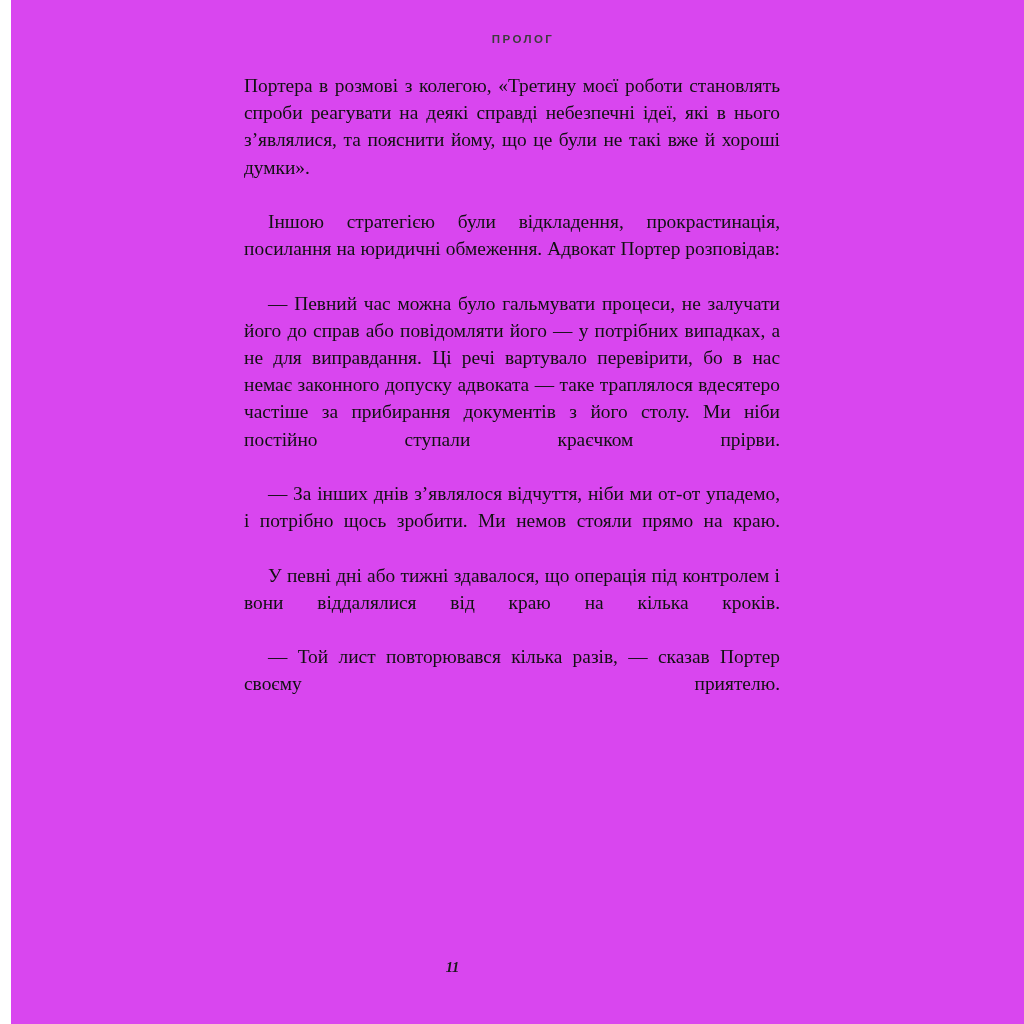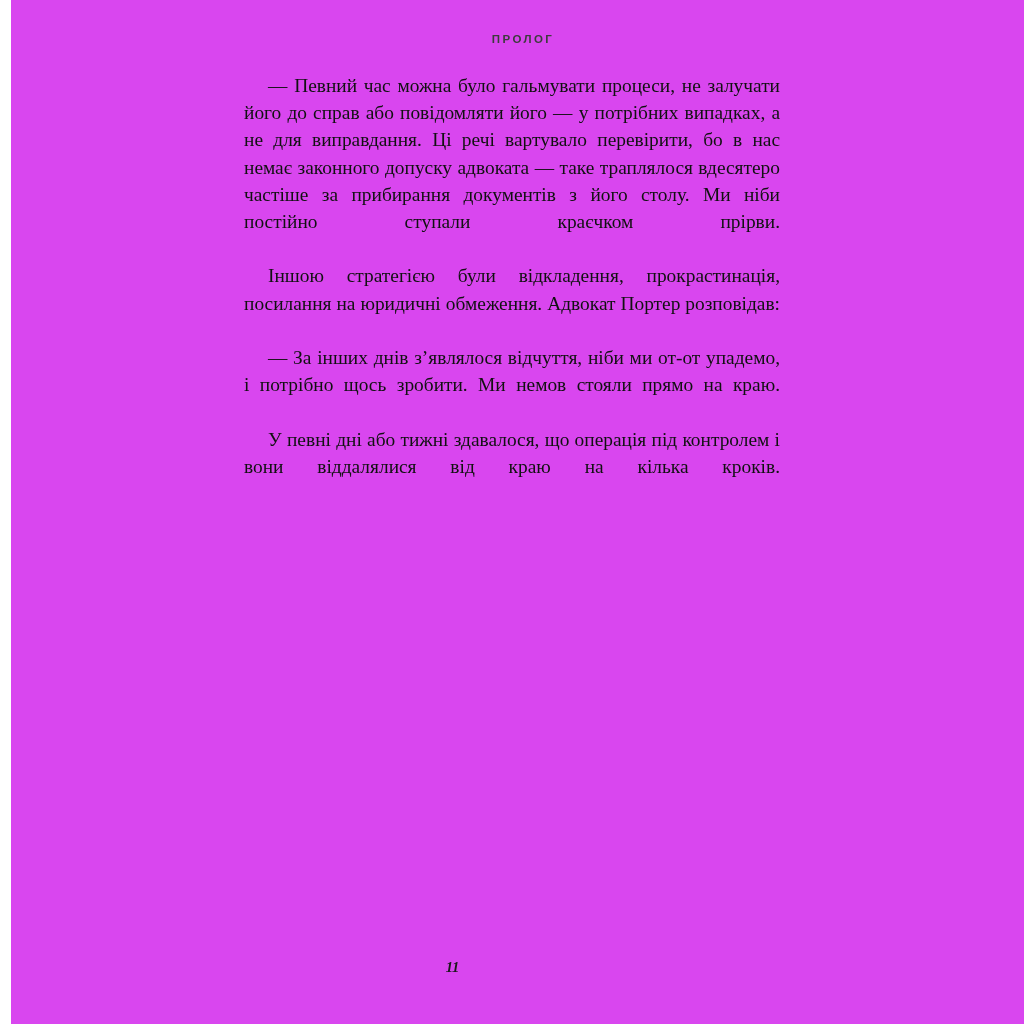--- a/index.html
+++ b/index.html
@@ -89,22 +89,24 @@
   }
 </style>
 </head>
 <body>
 
 <div class="page">
 
   <div class="running-head">ПРОЛОГ</div>
 
   <div class="text-column">
+    <p class="para continued">Портера в розмові з колегою, «Третину моєї роботи становлять спроби реагувати на деякі справді небезпечні ідеї, які в нього з’являлися, та пояснити йому, що це були не такі вже й хороші думки».</p>
+    <p class="para">Іншою стратегією були відкладення, прокрастинація, посилання на юридичні обмеження. Адвокат Портер розповідав:</p>
     <p class="para">— Певний час можна було гальмувати процеси, не залучати його до справ або повідомляти його — у потрібних випадках, а не для виправдання. Ці речі вартувало перевірити, бо в нас немає законного допуску адвоката — таке траплялося вдесятеро частіше за прибирання документів з його столу. Ми ніби постійно ступали краєчком прірви.</p>
-    <p class="para">Іншою стратегією були відкладення, прокрастинація, посилання на юридичні обмеження. Адвокат Портер розповідав:</p>
     <p class="para">— За інших днів з’являлося відчуття, ніби ми от-от упадемо, і потрібно щось зробити. Ми немов стояли прямо на краю.</p>
     <p class="para">У певні дні або тижні здавалося, що операція під контролем і вони віддалялися від краю на кілька кроків.</p>
+    <p class="para">— Той лист повторювався кілька разів, — сказав Портер своєму приятелю.</p>
 
   </div>
 
   <div class="folio">11</div>
 
 </div>
 
 </body></html>

